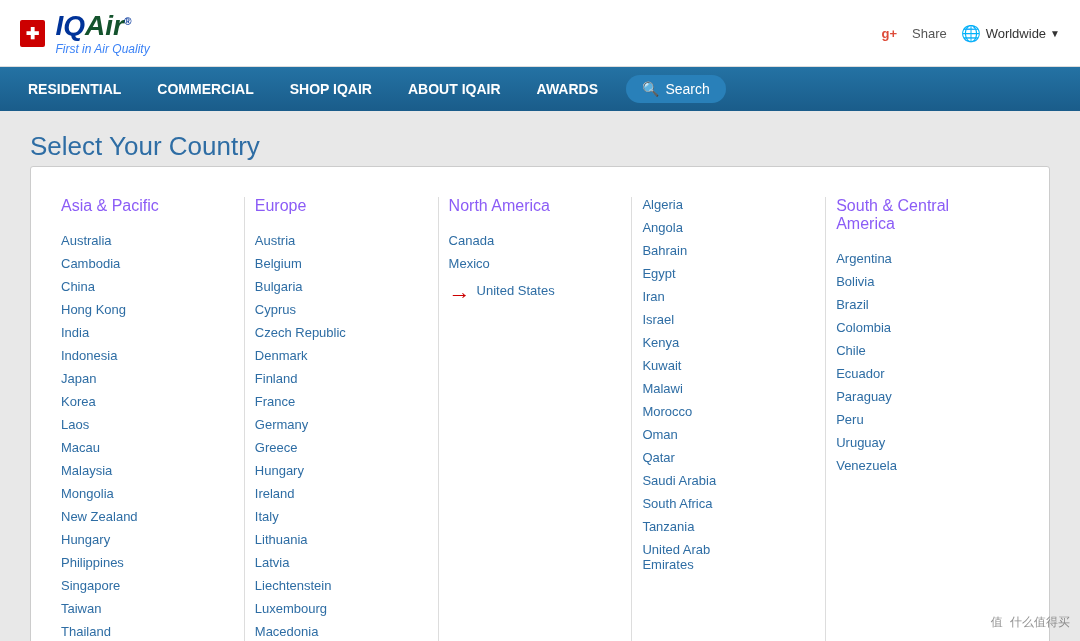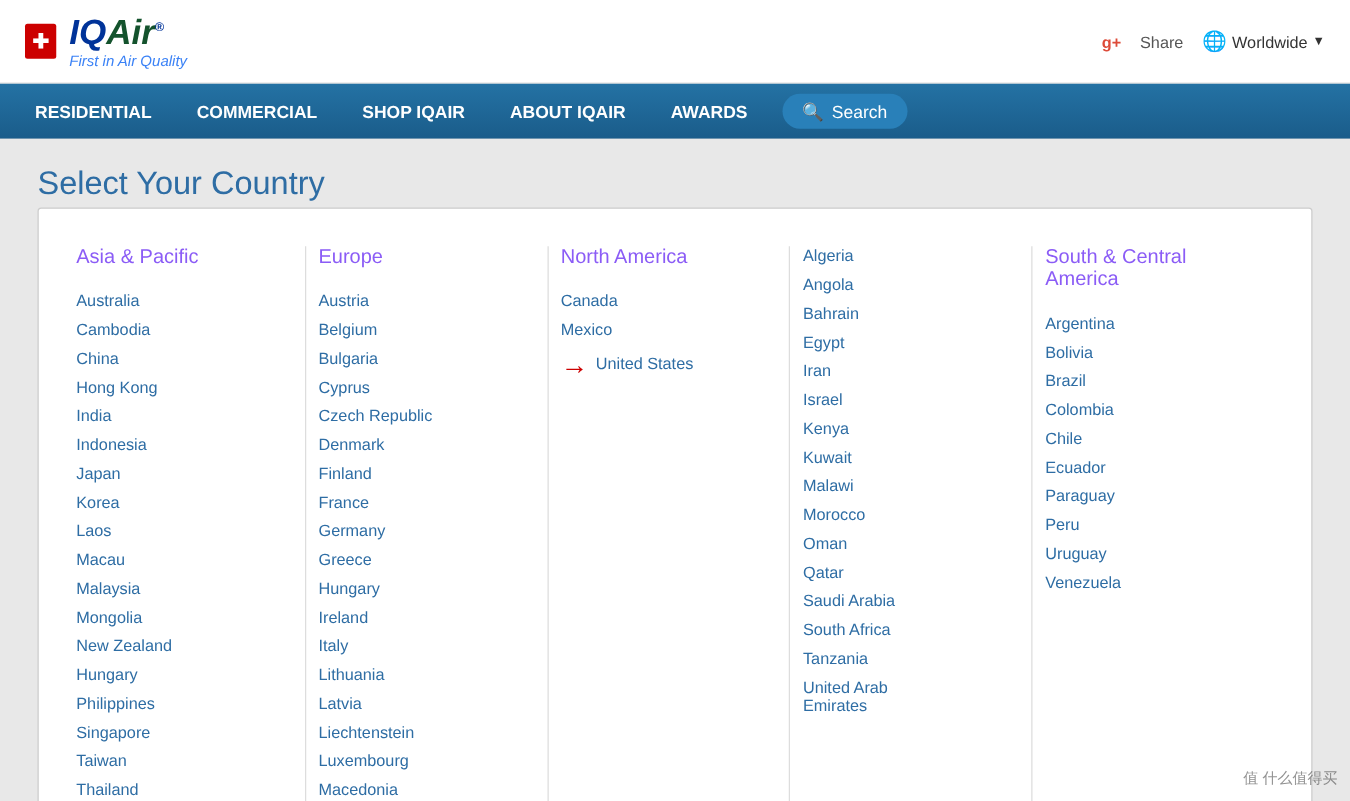--- a/index.html
+++ b/index.html
@@ -141,20 +141,21 @@
       vertical-align: middle;
     }
 
     
     #watermark {
       position: fixed;
       bottom: 10px;
       right: 10px;
       font-size: 12px;
       color: rgba(100,100,100,0.7);
+      font-family: Liberation Mono, monospace;
     }
   </style>
 </head>
 <body>
 
 <div id="header">
   <div id="logo-area">
     <span id="logo-icon">✚</span>
     <div>
       <span id="logo-text">

